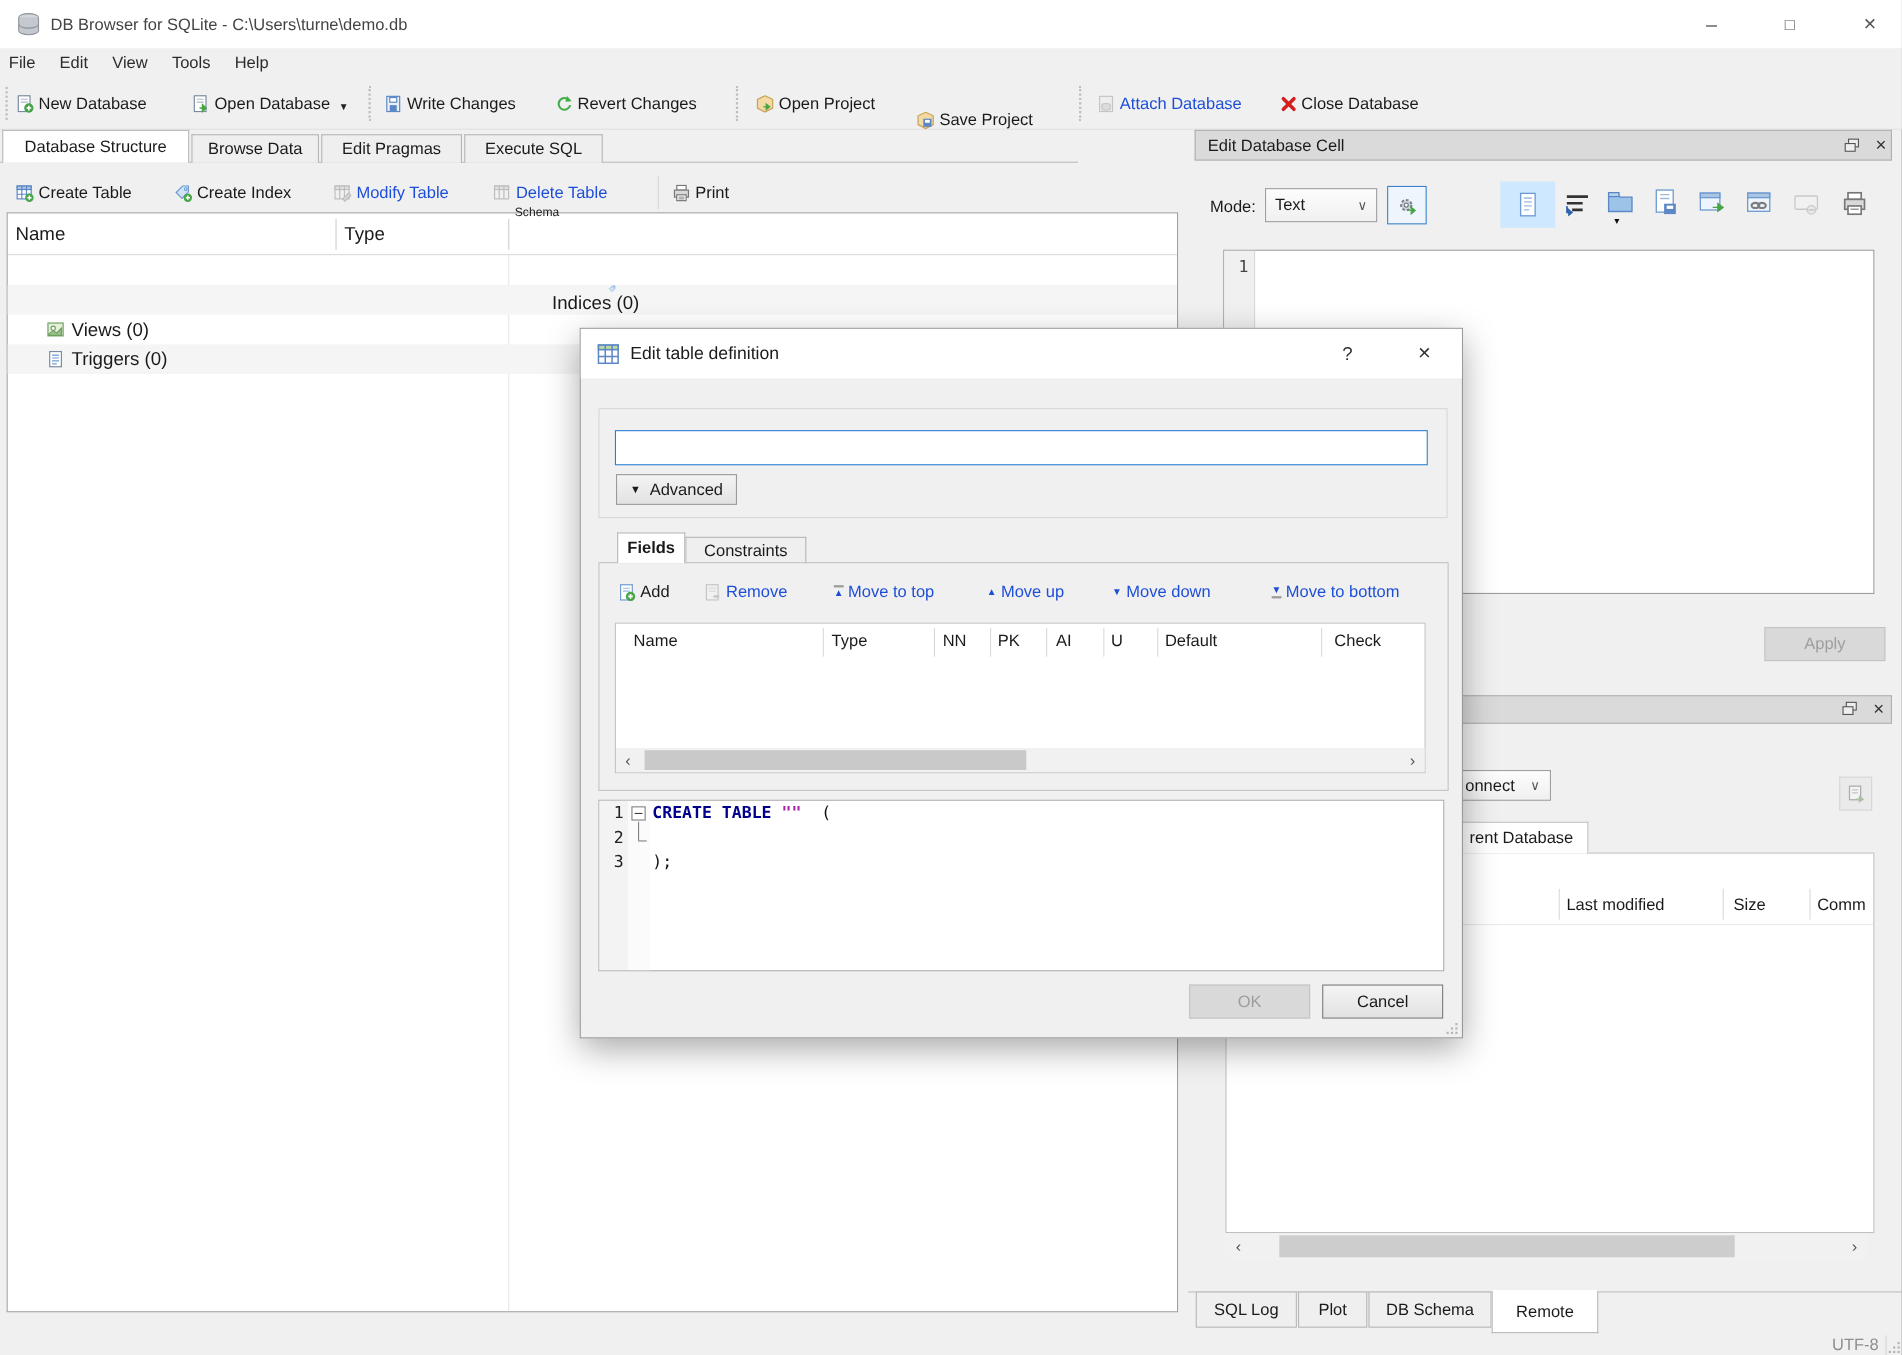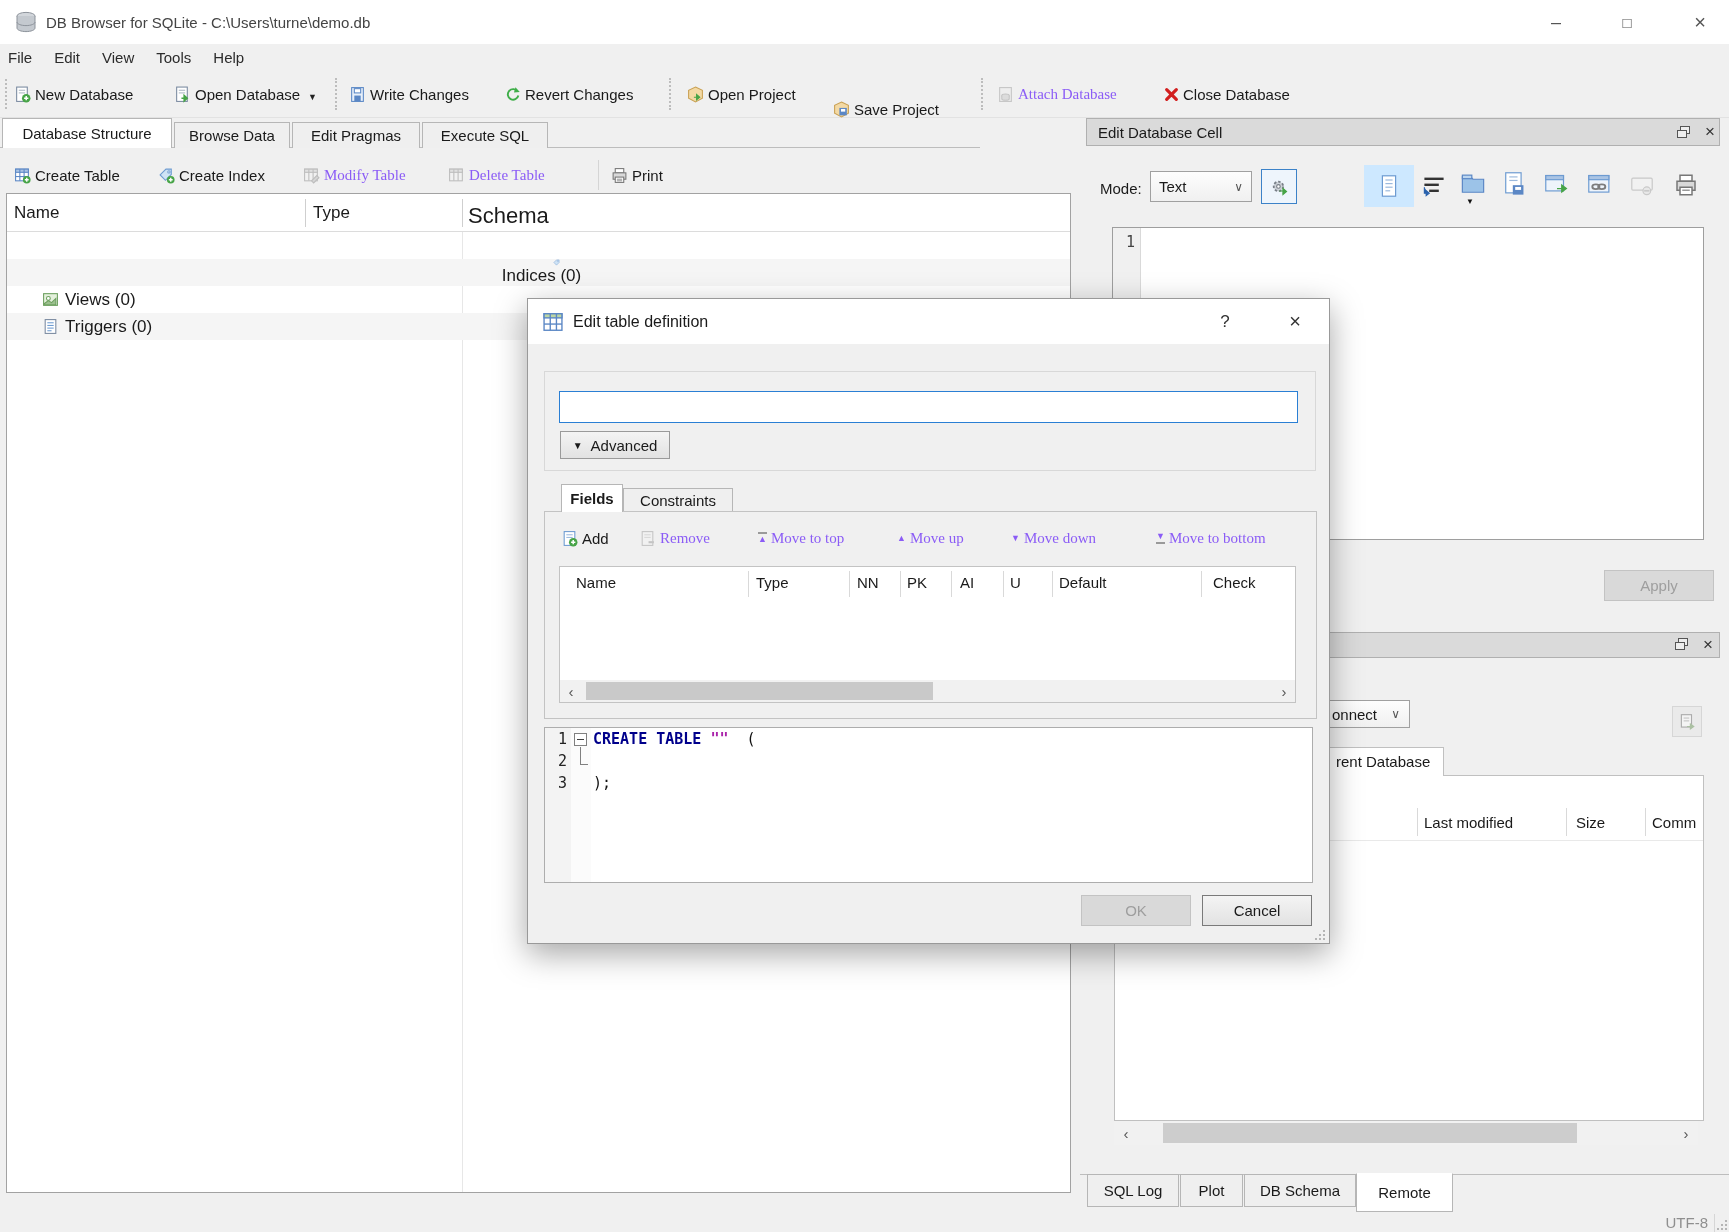--- a/index.html
+++ b/index.html
@@ -2,21 +2,21 @@
 <html><head>
 <meta charset="utf-8">
 <style>
   html,body{margin:0;padding:0;background:#444;}
   .screen{position:relative;width:1729px;height:1232px;background:#f0f0f0;
     font-family:"Liberation Sans","DejaVu Sans",sans-serif;font-size:15px;color:#1a1a1a;overflow:hidden;}
   .a{position:absolute;box-sizing:border-box;}
   .flexc{display:flex;align-items:center;}
   .ctr{display:flex;align-items:center;justify-content:center;}
   .mono{font-family:"DejaVu Sans Mono","Liberation Mono",monospace;}
-  .gray{color:#8b5cf6;font-family:Liberation Serif, serif;}
+  .gray{color:#1d4ed8;}
   .vdot{width:0;border-left:2px dotted #bdbdbd;}
   .hline{background:#bdbdbd;}
   .tbtn{gap:4px;cursor:default;}
   .tab{background:#efefef;border:1px solid #b6b6b6;}
   .tab-active{background:#fff;}
   .panelhdr{background:#dadada;border:1px solid #b0b0b0;}
   .btn{border:1px solid #9a9a9a;background:linear-gradient(#f4f4f4,#e2e2e2);display:flex;align-items:center;justify-content:center;}
   .btn-dis{border:1px solid #c3c3c3;background:#d9d9d9;color:#9e9e9e;}
   .combo{background:linear-gradient(#fdfdfd,#f0f0f0);border:1px solid #a0a0a0;}
   .gridline{background:#d9d9d9;}
@@ -177,21 +177,21 @@
         <rect x="4" y="9.5" width="8" height="5" fill="#fff" stroke="#777"></rect>
         <line x1="5.5" y1="11.5" x2="10.5" y2="11.5" stroke="#999"></line>
         <line x1="5.5" y1="13" x2="10.5" y2="13" stroke="#999"></line>
       </svg>
     <span>Print</span>
   </div>
 
   <div class="a" style="left:6px;top:193px;width:1065px;height:1000px;background:#fff;border:1px solid #a2a2a2;"></div>
   <div class="a" style="left:14px;top:203px;font-size:17px;">Name</div>
   <div class="a" style="left:313px;top:203px;font-size:17px;">Type</div>
-  <div class="a" style="left:468px;top:203px;font-size:22px;">Schema</div>
+  <div class="a" style="left:468px;top:187px;font-size:11px;">Schema</div>
   <div class="a" style="left:305px;top:199px;width:1px;height:28px;background:#cfcfcf;"></div>
   <div class="a" style="left:462px;top:199px;width:1px;height:28px;background:#cfcfcf;"></div>
   <div class="a" style="left:7px;top:231px;width:1063px;height:1px;background:#dcdcdc;"></div>
   <div class="a" style="left:462px;top:232px;width:1px;height:960px;background:#e7e7e7;"></div>
 
   <div class="a flexc" style="left:7px;top:259px;width:1063px;height:27px;font-size:17px;background:#f5f5f5;flex-direction:column;">
     <svg style="margin-left:35px;" width="17" height="17" viewBox="0 0 16 16">
         <path d="M2 8L8 2h6v6l-6 6z" fill="#cfe3f5" stroke="#6d9bd1"></path>
         <circle cx="11" cy="5" r="1.2" fill="#fff" stroke="#6d9bd1"></circle>
       </svg>

